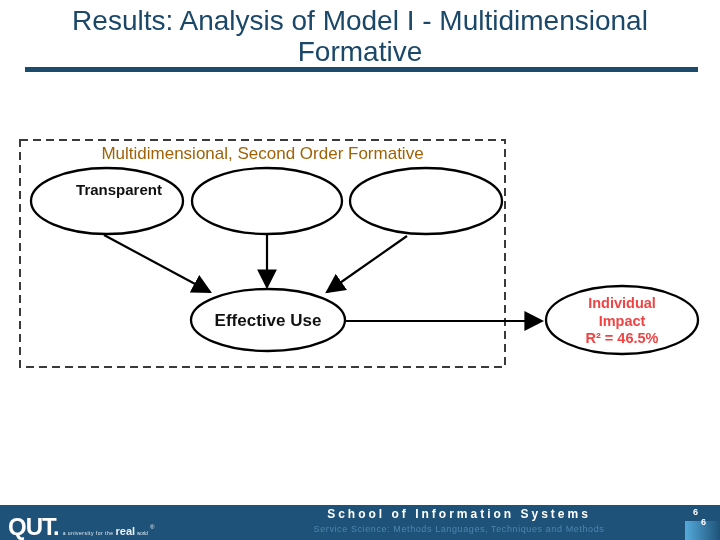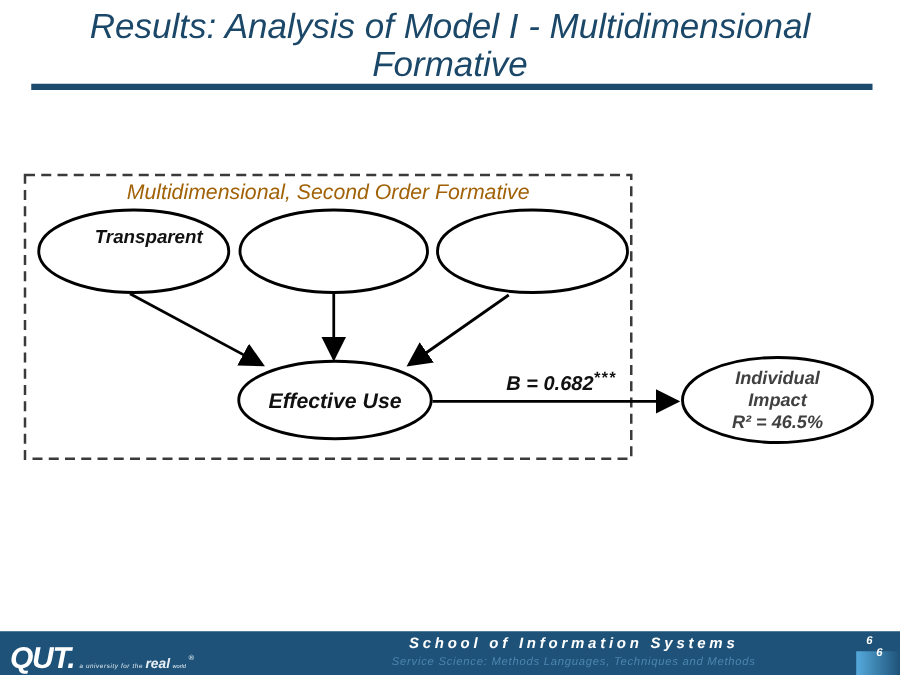--- a/index.html
+++ b/index.html
@@ -1,18 +1,18 @@
 <!DOCTYPE html>
 <html><head>
 <meta charset="utf-8">
 <style>
   html,body{margin:0;padding:0;background:#e8e8e8;}
   .slide{
     position:relative;width:720px;height:540px;background:#ffffff;
-    font-family:"Liberation Sans",sans-serif;overflow:hidden;margin:0 auto;font-style:italic;
+    font-family:"Liberation Sans",sans-serif;overflow:hidden;margin:0 auto;
   }
   
   .title{
     position:absolute;top:5px;left:0;width:720px;text-align:center;
     color:#1B4768;font-size:28px;line-height:31px;font-weight:400;
   }
   .rule{
     position:absolute;top:67px;left:25px;width:673px;height:5px;background:#1C4B6E;
   }
   
@@ -21,21 +21,21 @@
     position:absolute;text-align:center;color:#111111;font-weight:700;
     font-size:15px;line-height:21px;
   }
   .box-label{
     position:absolute;left:20px;top:144px;width:485px;text-align:center;
     color:#a16207;font-size:17px;font-weight:400;
   }
   .eu-label{position:absolute;left:196px;top:311px;width:144px;text-align:center;
     color:#111111;font-weight:700;font-size:17px;}
   .ii-label{position:absolute;left:549px;top:295px;width:146px;text-align:center;
-    color:#404040;font-weight:700;font-size:14.5px;line-height:17.5px;}
+    color:#ef4444;font-weight:700;font-size:14.5px;line-height:17.5px;}
   .beta-label{position:absolute;left:385px;top:294px;width:128px;text-align:center;
     color:#111111;font-weight:700;font-size:16px;}
   .beta-label sup{font-size:13px;letter-spacing:1px;}
   
   .footer-bar{position:absolute;left:0;top:505px;width:720px;height:35px;background:#1E5278;}
   .qut{position:absolute;left:8px;top:511px;height:28px;display:flex;align-items:flex-end;color:#ffffff;}
   .qut-logo{font-size:24px;font-weight:800;letter-spacing:-1px;line-height:24px;}
   .qut-tagline{display:flex;align-items:baseline;margin-left:4px;padding-bottom:3px;color:#e9f1f7;}
   .qut-tag-prefix{font-size:5px;letter-spacing:0.5px;}
   .qut-tag-real{font-size:11px;font-weight:600;margin-left:2px;line-height:10px;}
@@ -91,21 +91,20 @@
 
 
   <div class="eu-label">Effective Use</div>
 
   <div class="ii-label">
     <div>Individual</div>
     <div>Impact</div>
     <div>R² = 46.5%</div>
   </div>
 
-  <div class="beta-label"><span>B = 0.682</span><sup>***</sup></div>
 
   <div class="footer-bar"></div>
 
   <div class="qut">
     <span class="qut-logo">QUT.</span>
     <span class="qut-tagline">
       <span class="qut-tag-prefix">a university for the</span>
       <span class="qut-tag-real">real</span>
       <span class="qut-tag-world">world</span>
       <span class="qut-reg">®</span>

